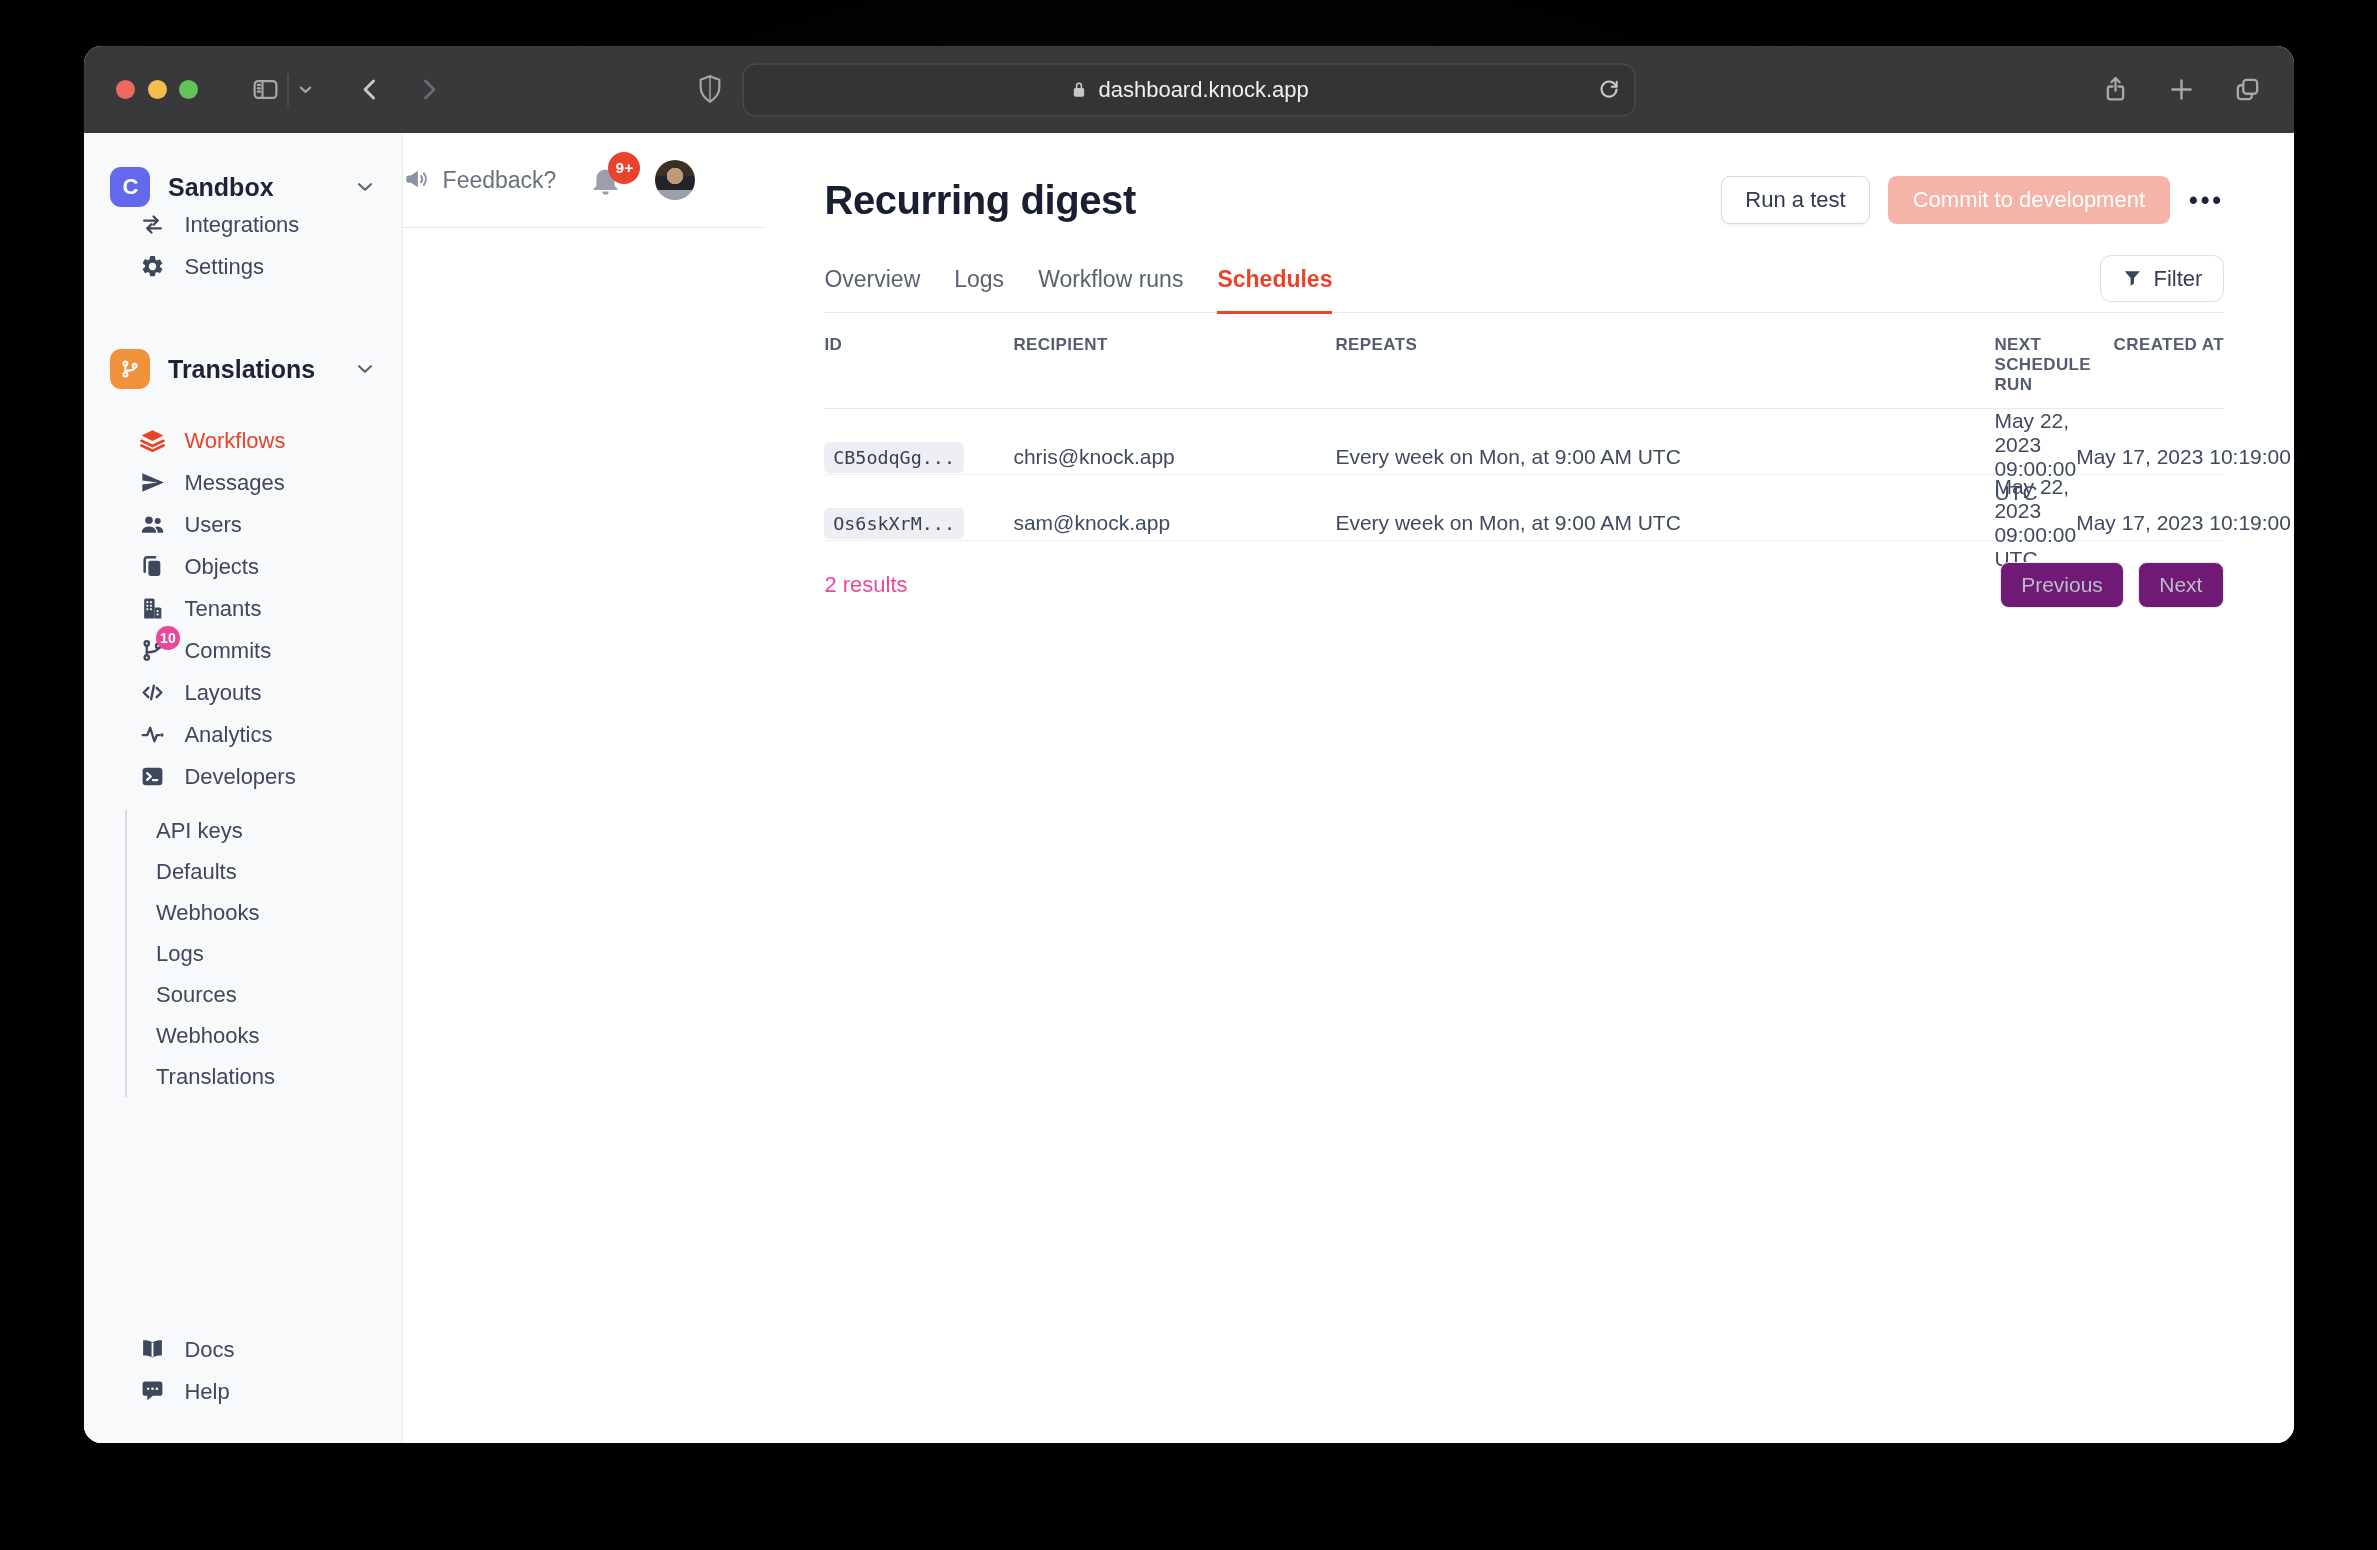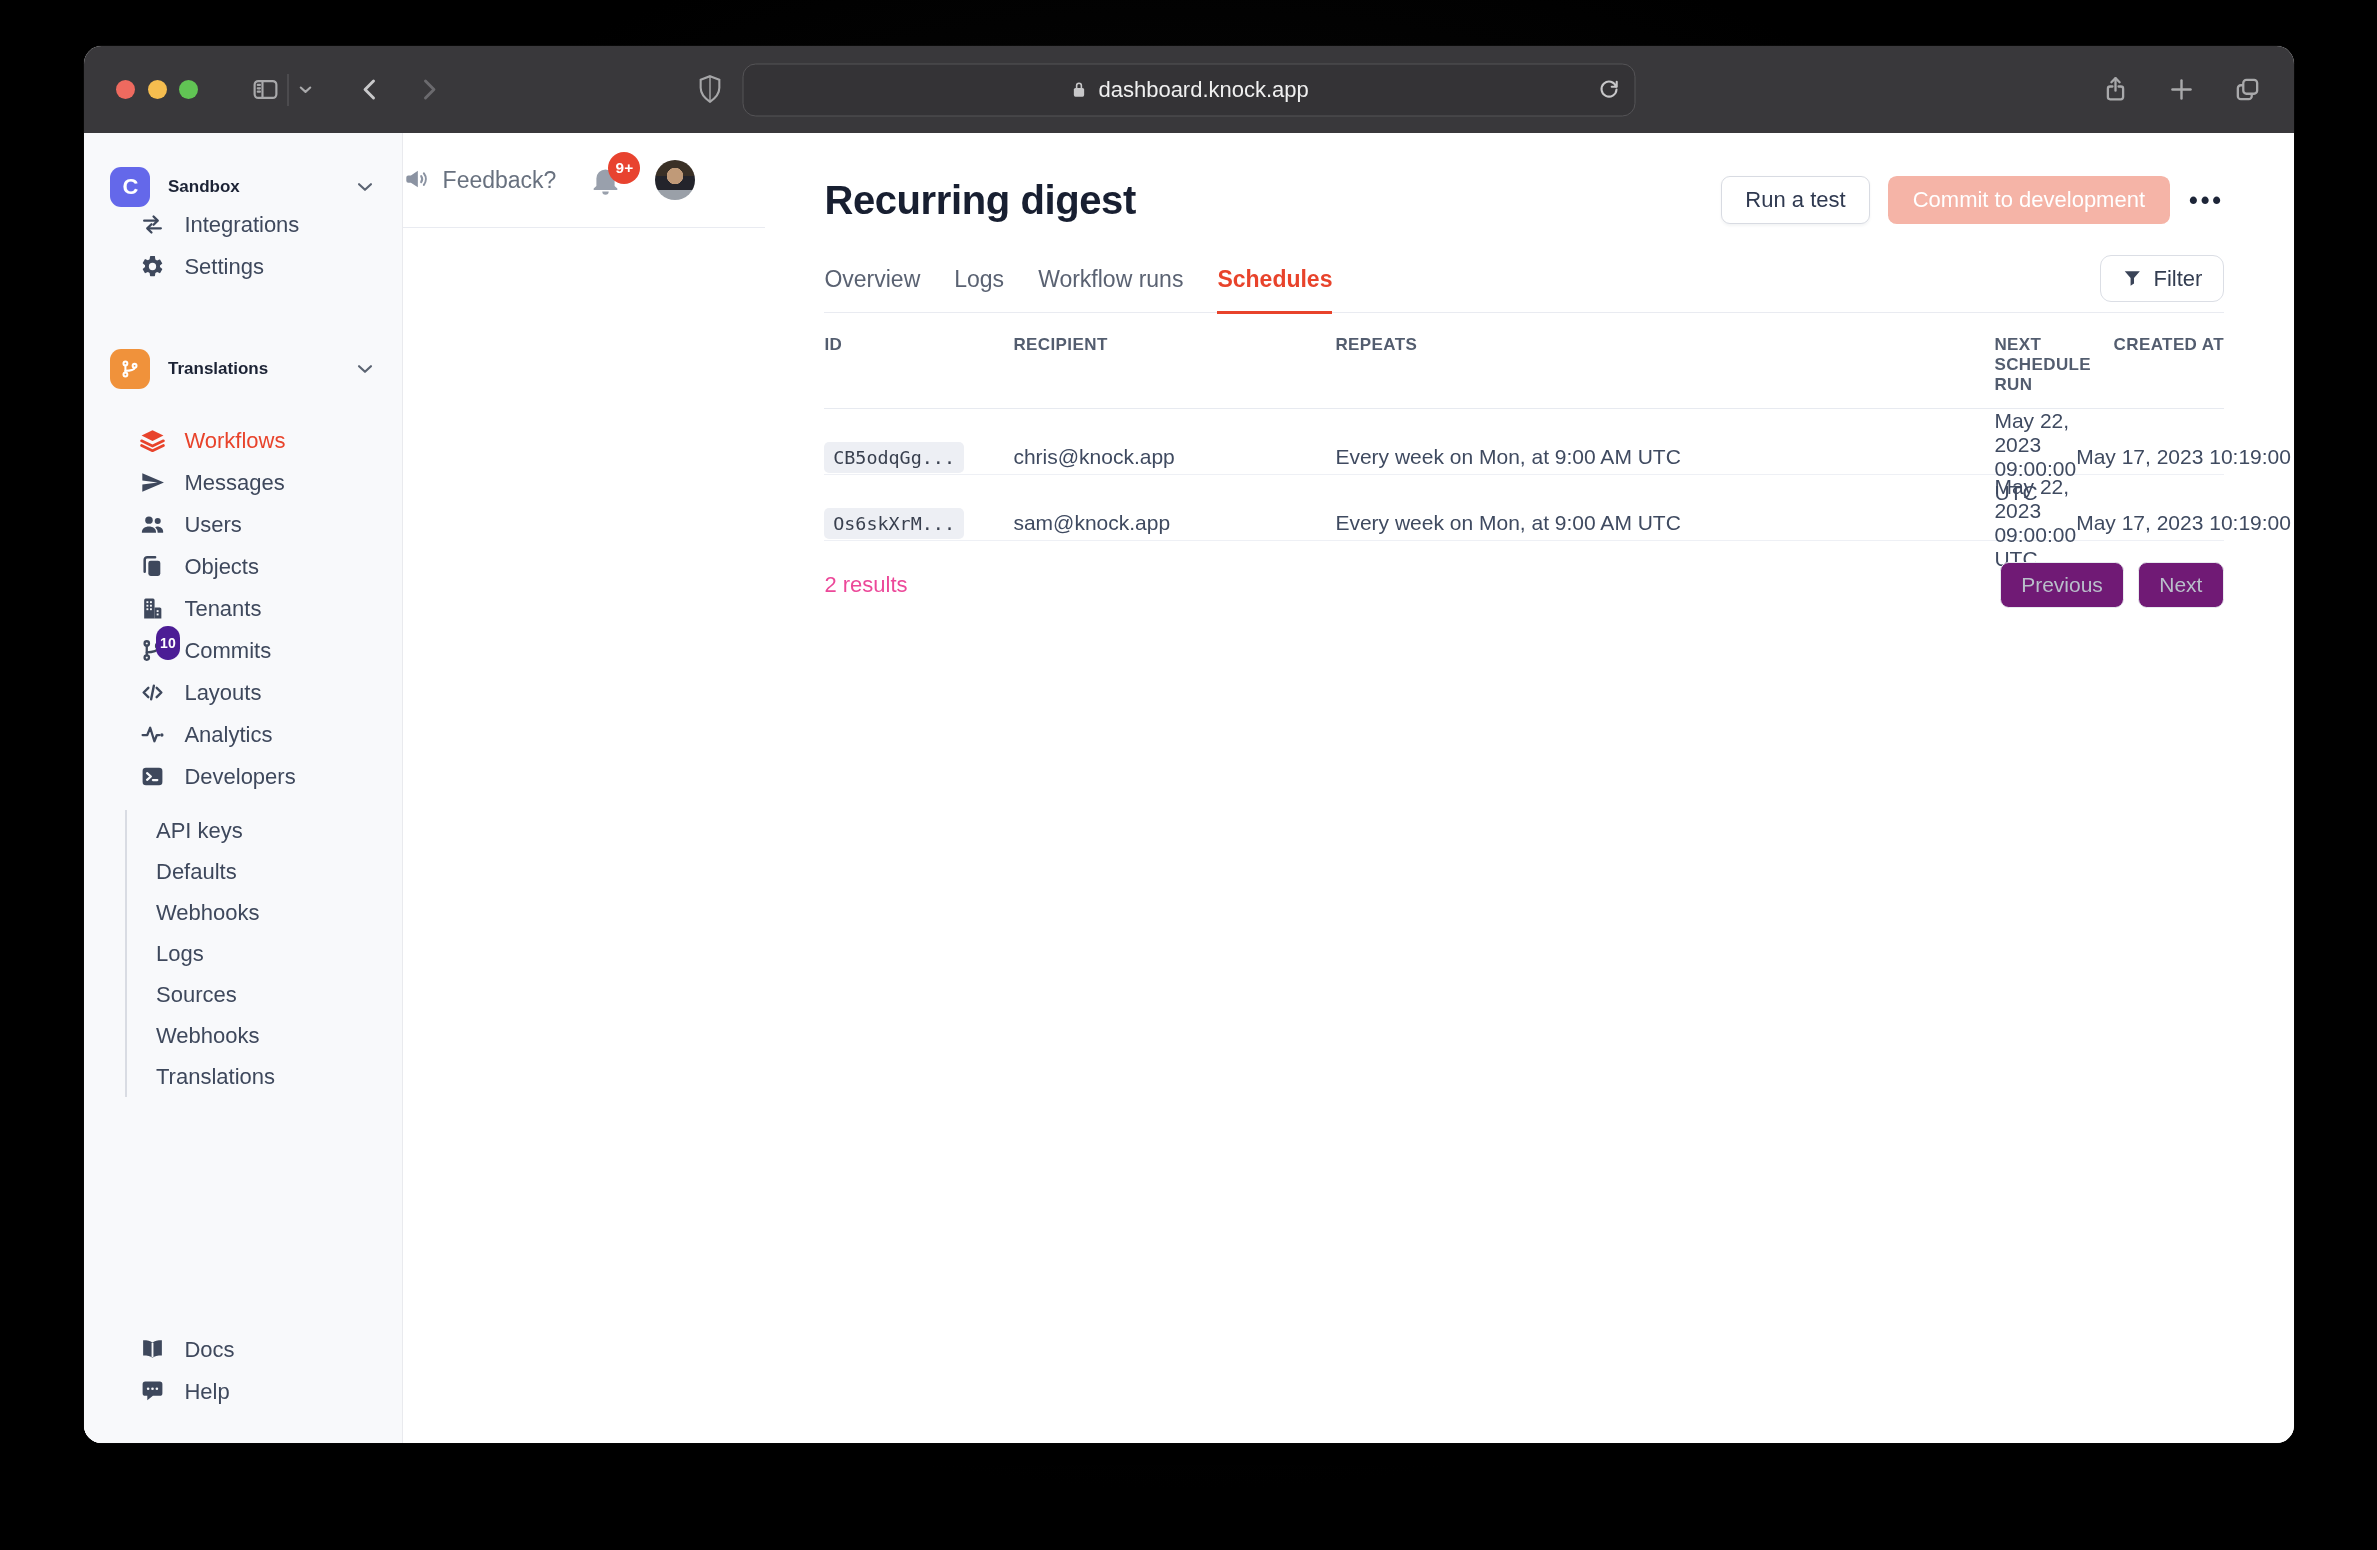--- a/index.html
+++ b/index.html
@@ -35,31 +35,31 @@
 
   
   .app { display:flex; height:calc(100% - 87px); background:#fff; }
 
   
   .sidebar { width:319px; min-width:319px; background:#f8f9fb; border-right:1.5px solid #e9eaee;
     display:flex; flex-direction:column; padding:29px 0 22px; color:#3e485c; font-size:22px; }
   .ws-row { display:flex; align-items:center; gap:17.6px; padding:0 26.4px; height:50px; cursor:pointer; }
   .ws-logo { width:40px; height:40px; border-radius:11px; display:flex; align-items:center; justify-content:center;
     color:#fff; font-weight:bold; font-size:22px; flex:0 0 auto; }
-  .ws-label { font-weight:bold; font-size:17px; color:#1c2335; }
+  .ws-label { font-weight:bold; font-size:25px; color:#1c2335; }
   .ws-chev { margin-left:auto; color:#5b6472; display:flex; }
   .ws-chev svg { width:22px; height:22px; }
   .s-item { display:flex; align-items:flex-start; gap:19px; height:42px; padding:0 26.4px 0 31px; cursor:pointer;margin-left:24px; }
   .s-ic { width:26.4px; display:flex; justify-content:center; color:#3e485c; position:relative; flex:0 0 auto; }
   .s-ic svg { width:25px; height:25px; }
   .s-label { white-space:nowrap; }
   .s-item.active, .s-item.active .s-ic { color:#e8432b; }
   .sec-gap { height:48px; } .sec-gap2 { height:34px; }
-  .badge10 { position:absolute; top:-11.7px; right:-14.7px; background:#4c1d95; color:#fff; font-size:14px; font-weight:bold;
-    min-width:23.5px; height:34px; border-radius:11.7px; display:flex; align-items:center; justify-content:center; padding:0 4.4px; }
+  .badge10 { position:absolute; top:-11.7px; right:-14.7px; background:#ec4899; color:#fff; font-size:14px; font-weight:bold;
+    min-width:23.5px; height:24px; border-radius:11.7px; display:flex; align-items:center; justify-content:center; padding:0 4.4px; }
   .sub-list { margin:4.4px 0 0 41px; border-left:2.2px solid #d9dce3; display:flex; flex-direction:column; }
   .sub-item { height:41px; display:flex; align-items:center; padding-left:29px; cursor:pointer; white-space:nowrap; }
   .side-spacer { flex:1; }
 
   
   .main { flex:1; display:flex; flex-direction:row; min-width:0; }
   .topbar { height:95px; border-bottom:1.5px solid #e9ebf1; display:flex; align-items:center; justify-content:flex-end; gap:34px; padding-right:70px; }
   .feedback { display:flex; align-items:center; gap:13.2px; color:#68717f; font-size:23px; background:none; border:none; cursor:pointer; }
   .feedback svg { width:26.4px; height:26.4px; color:#8b93a2; }
   .bell-wrap { position:relative; background:none; border:none; cursor:pointer; color:#99a0ac; }

